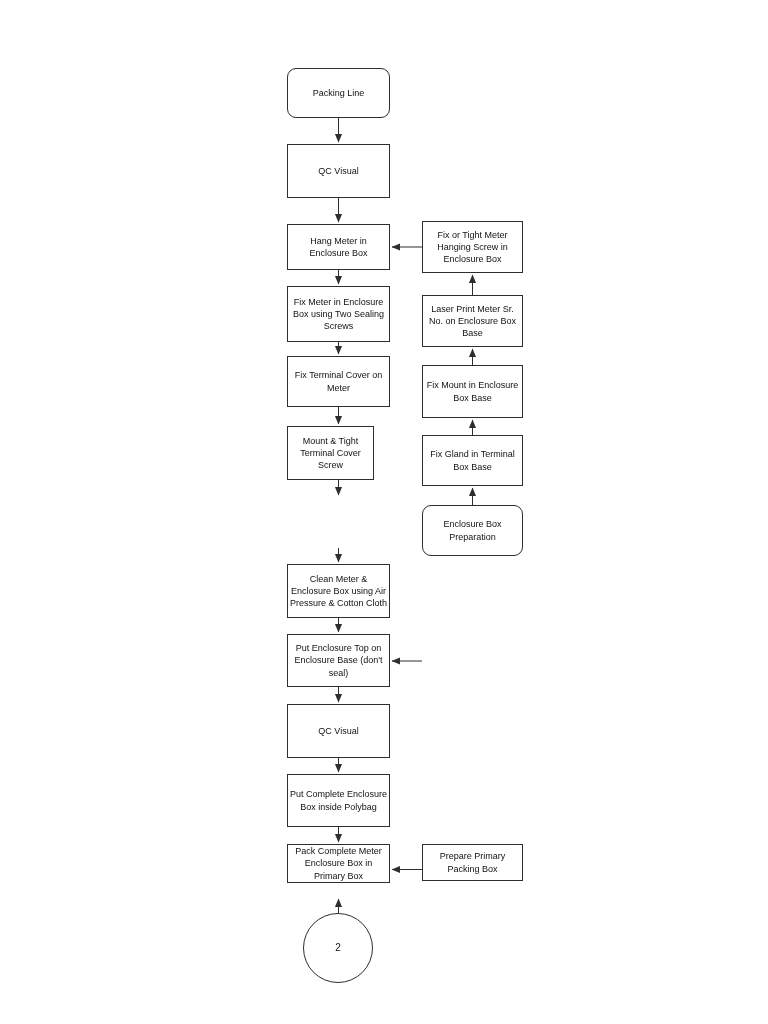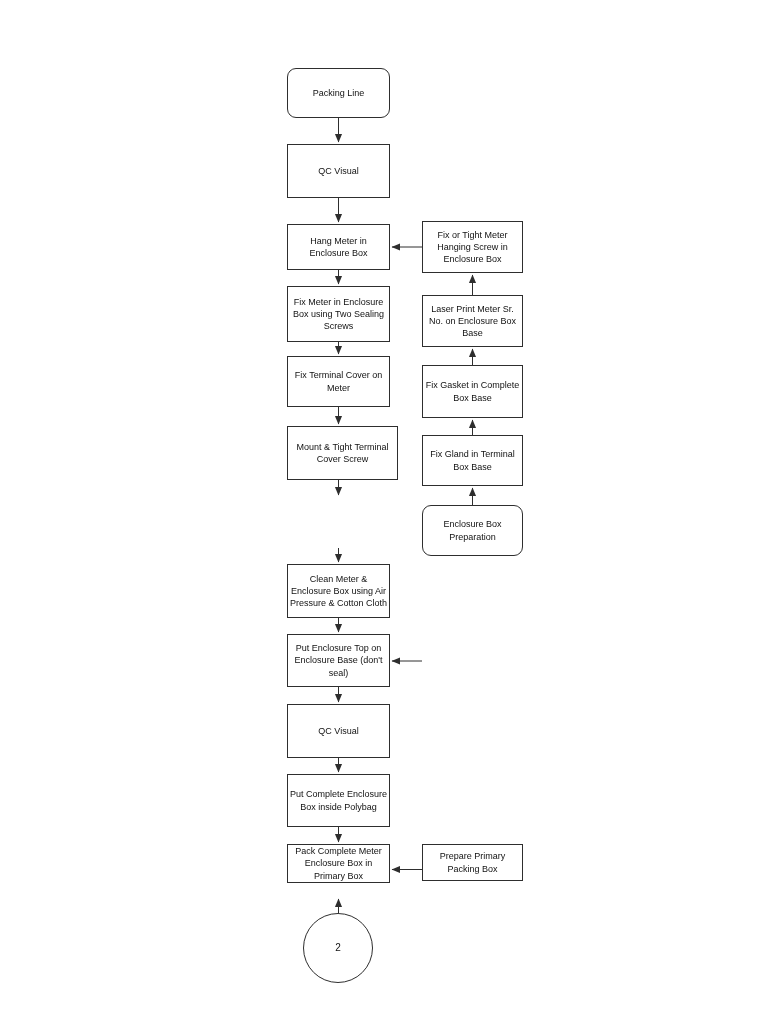--- a/index.html
+++ b/index.html
@@ -79,29 +79,29 @@
     <line x1="422" y1="869.5" x2="392" y2="869.5" marker-end="url(#ah)"></line>
 
     <line x1="338.5" y1="913" x2="338.5" y2="899" marker-end="url(#ah)"></line>
   </svg>
 
   <div class="node terminator" style="left:287px;top:68px;width:103px;height:50px">Packing Line</div>
   <div class="node" style="left:287px;top:144px;width:103px;height:54px">QC Visual</div>
   <div class="node" style="left:287px;top:224px;width:103px;height:46px">Hang Meter in Enclosure Box</div>
   <div class="node" style="left:287px;top:286px;width:103px;height:56px">Fix Meter in Enclosure Box using Two Sealing Screws</div>
   <div class="node" style="left:287px;top:356px;width:103px;height:51px">Fix Terminal Cover on Meter</div>
-  <div class="node" style="left:287px;top:426px;width:111px;height:54px">Mount &amp; Tight Terminal Cover Screw</div>
+  <div class="node" style="left:287px;top:426px;width:87px;height:54px">Mount &amp; Tight Terminal Cover Screw</div>
   <div class="node" style="left:287px;top:564px;width:103px;height:54px">Clean Meter &amp; Enclosure Box using Air Pressure &amp; Cotton Cloth</div>
   <div class="node" style="left:287px;top:634px;width:103px;height:53px">Put Enclosure Top on Enclosure Base (don't seal)</div>
   <div class="node" style="left:287px;top:704px;width:103px;height:54px">QC Visual</div>
   <div class="node" style="left:287px;top:774px;width:103px;height:53px">Put Complete Enclosure Box inside Polybag</div>
   <div class="node" style="left:287px;top:844px;width:103px;height:39px">Pack Complete Meter Enclosure Box in Primary Box</div>
 
   <div class="node" style="left:422px;top:221px;width:101px;height:52px">Fix or Tight Meter Hanging Screw in Enclosure Box</div>
   <div class="node" style="left:422px;top:295px;width:101px;height:52px">Laser Print Meter Sr. No. on Enclosure Box Base</div>
-  <div class="node" style="left:422px;top:365px;width:101px;height:53px">Fix Gasket in Complete Box Base</div>
+  <div class="node" style="left:422px;top:365px;width:101px;height:53px">Fix Mount in Enclosure Box Base</div>
   <div class="node" style="left:422px;top:435px;width:101px;height:51px">Fix Gland in Terminal Box Base</div>
   <div class="node terminator" style="left:422px;top:505px;width:101px;height:51px">Enclosure Box Preparation</div>
   <div class="node" style="left:422px;top:844px;width:101px;height:37px">Prepare Primary Packing Box</div>
 
   <div class="node circle" style="left:303px;top:913px;width:70px;height:70px">2</div>
 
 </div>
 
 </body></html>

